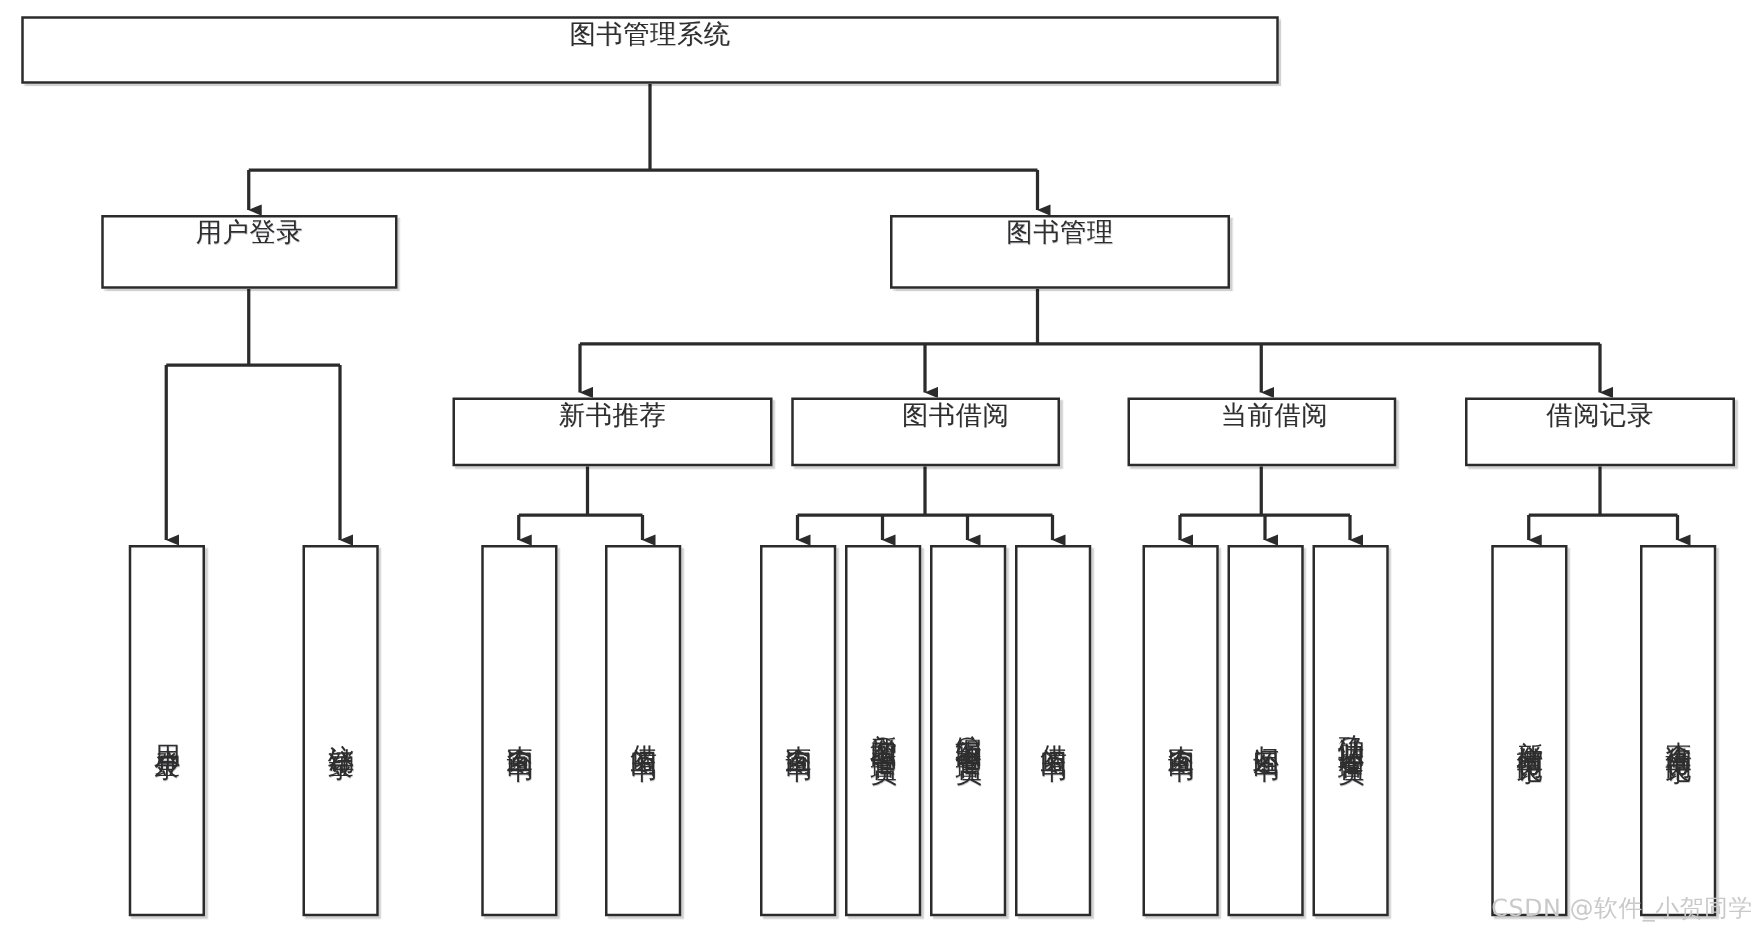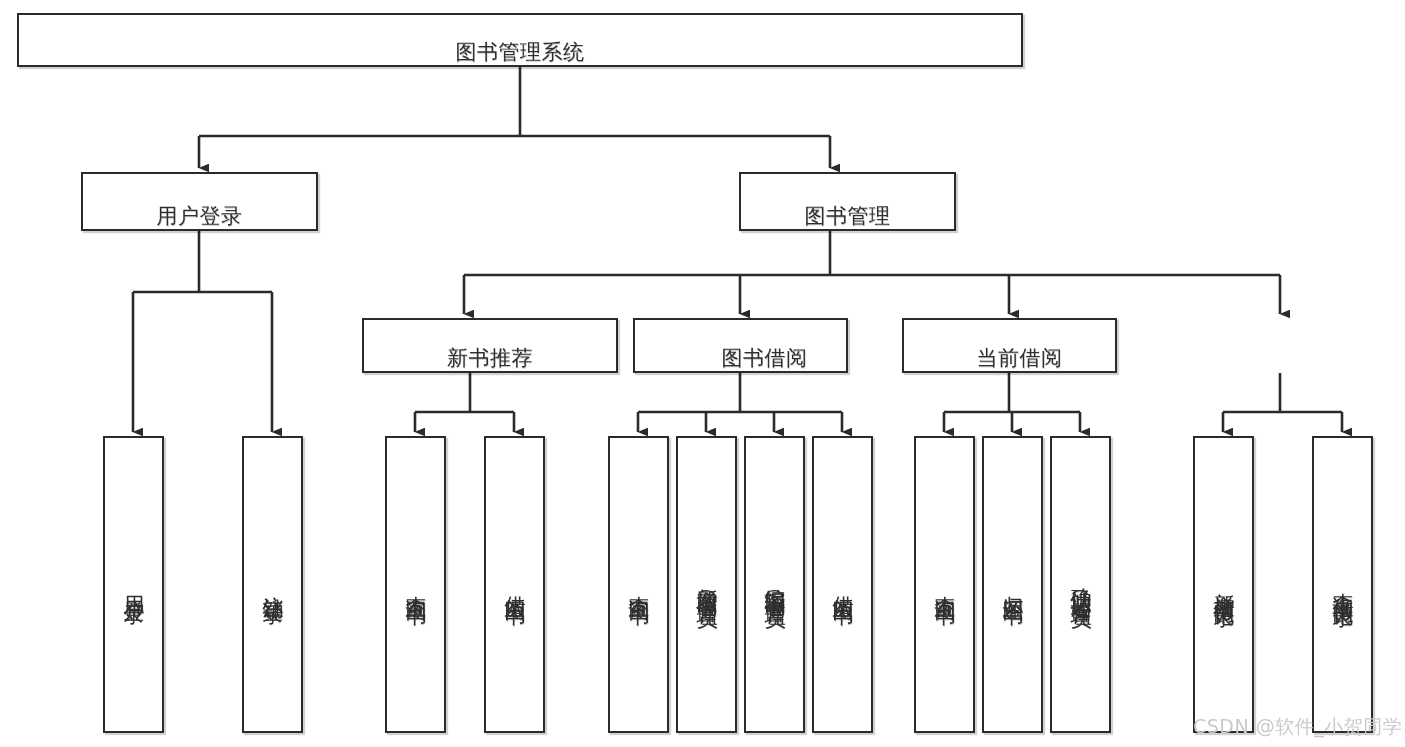--- a/index.html
+++ b/index.html
@@ -23,21 +23,21 @@
     top: 0;
     width: 1405px;
     height: 747px;
   }
   .node-box {
     position: absolute;
     box-sizing: border-box;
     background: #ffffff;
     border: 2px solid #2b2b2b;
     display: flex;
-    align-items: flex-end;
+    align-items: flex-start;
     justify-content: center;
     box-shadow: 2px 2px 1px rgba(0,0,0,0.18);
   }
   .node-label {
     color: #2e2e2e;
     font-size: 21px;
     line-height: 1.18;
     letter-spacing: 0.5px;
     white-space: nowrap;
     text-shadow: 0.5px 0.5px 0 rgba(160,160,170,0.55);
@@ -123,32 +123,35 @@
     </g>
   </svg>
 
   <div class="node-box" id="node-root" style="left: 17px; top: 13px; width: 1006px; height: 54px;">
     <span class="node-label">图书管理系统</span>
   </div>
 
   <div class="node-box" id="node-l2-0" style="left: 81px; top: 172px; width: 237px; height: 59px;">
     <span class="node-label">用户登录</span>
   </div>
-  <div class="node-box" id="node-l2-1" style="left: 739px; top: 172px; width: 217px; height: 59px;">
+  <div class="node-box" id="node-l2-1" style="left: 712px; top: 172px; width: 272px; height: 59px;">
     <span class="node-label">图书管理</span>
   </div>
 
   <div class="node-box" id="node-l3-0" style="left: 362px; top: 318px; width: 256px; height: 55px;">
     <span class="node-label">新书推荐</span>
   </div>
   <div class="node-box" id="node-l3-1" style="left: 633px; top: 318px; width: 215px; height: 55px; padding-left: 48px;">
     <span class="node-label">图书借阅</span>
   </div>
   <div class="node-box" id="node-l3-2" style="left: 902px; top: 318px; width: 215px; height: 55px; padding-left: 20px;">
     <span class="node-label">当前借阅</span>
+  </div>
+  <div class="node-box" id="node-l3-3" style="left: 1172px; top: 318px; width: 216px; height: 55px;">
+    <span class="node-label">借阅记录</span>
   </div>
 
   <div class="node-box vertical" id="leaf-0" style="left: 103px; top: 436px; width: 61px; height: 297px;">
     <span class="node-label">用户登录</span>
   </div>
   <div class="node-box vertical" id="leaf-1" style="left: 242px; top: 436px; width: 61px; height: 297px;">
     <span class="node-label">注销登录</span>
   </div>
   <div class="node-box vertical" id="leaf-2" style="left: 385px; top: 436px; width: 61px; height: 297px;">
     <span class="node-label">查询图书</span>

